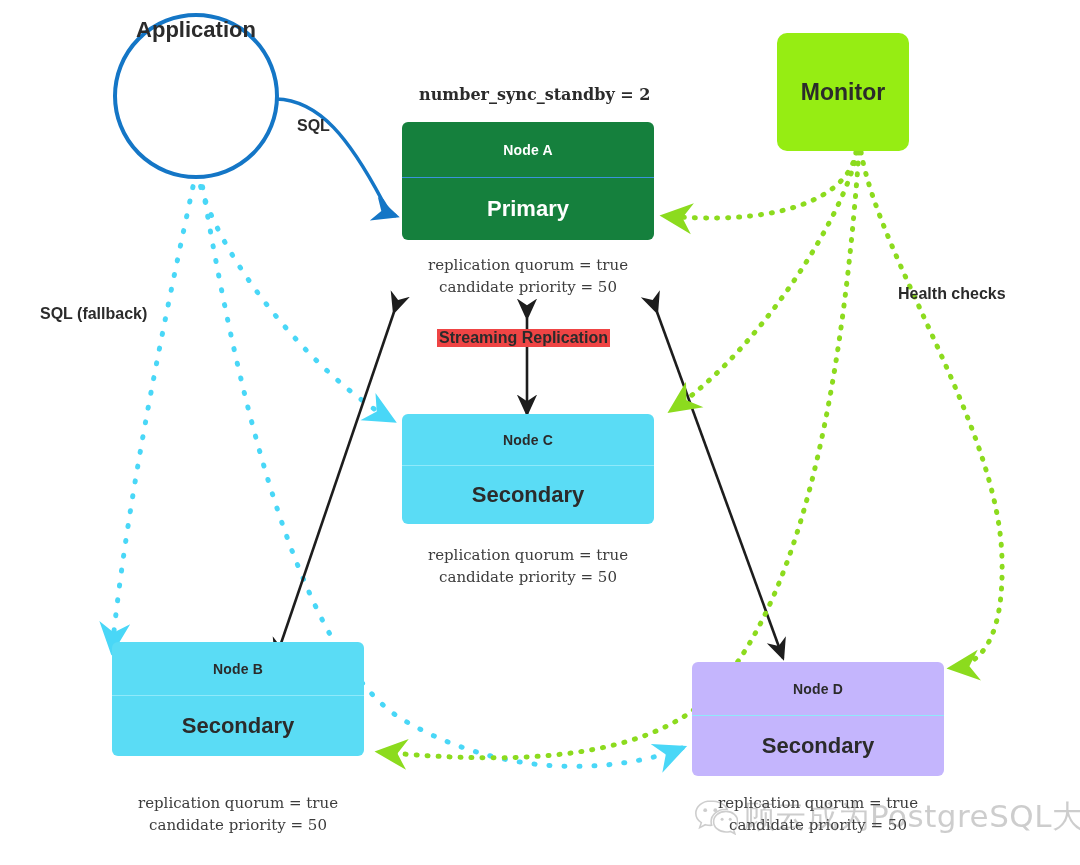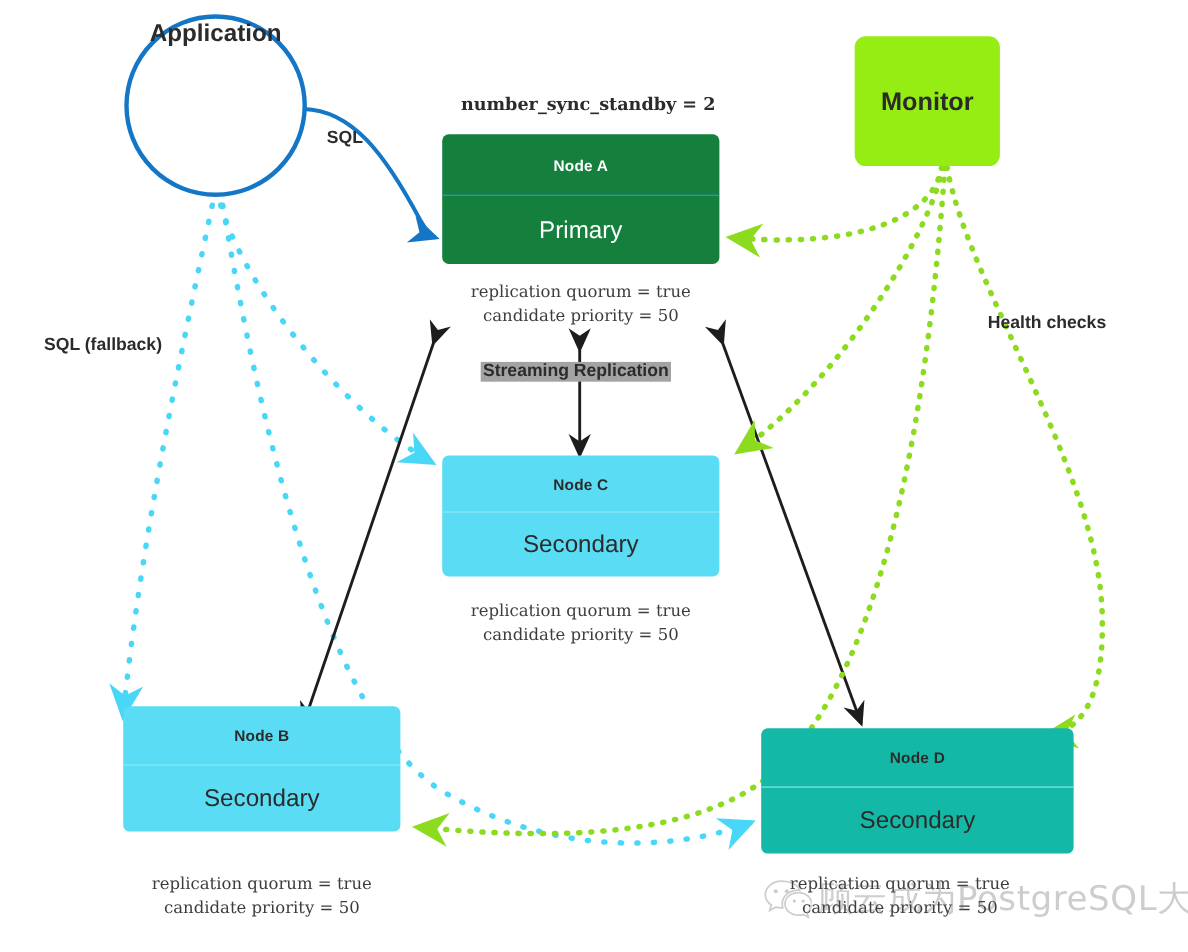--- a/index.html
+++ b/index.html
@@ -38,21 +38,21 @@
     font-weight: bold;
     font-size: 14px;
     letter-spacing: 0.2px;
     line-height: 1;
     display: flex;
     align-items: center;
     justify-content: center;
   }
   .node-role {
     text-align: left;
-    font-weight: normal;
+    font-weight: bold;
     font-size: 22px;
     line-height: 1;
     display: flex;
     align-items: center;
     justify-content: center;
   }
   .node-divider {
     height: 1px;
     width: 100%;
   }
@@ -200,35 +200,35 @@
 candidate priority = 50</div>
 
   <div class="node-box secondary-box" style="left:112px; top:642px; width:252px; height:114px; background:#5adcf5;">
     <div class="node-title" style="height:53px;">Node B</div>
     <div class="node-divider"></div>
     <div class="node-role" style="height:60px;">Secondary</div>
   </div>
   <div class="caption" style="left:112px; top:793px; width:252px;">replication quorum = true
 candidate priority = 50</div>
 
-  <div class="node-box secondary-box" style="left:692px; top:662px; width:284px; height:114px; background:#14b8a6;">
+  <div class="node-box secondary-box" style="left:692px; top:662px; width:252px; height:114px; background:#c4b5fd;">
     <div class="node-title" style="height:53px;">Node D</div>
     <div class="node-divider"></div>
     <div class="node-role" style="height:60px;">Secondary</div>
   </div>
   <div class="caption" style="left:692px; top:793px; width:252px;">replication quorum = true
 candidate priority = 50</div>
 
   <div class="param-label" style="left:419px; top:85px;">number_sync_standby = 2</div>
 
   <div class="edge-label" style="left:297px; top:117px;">SQL</div>
 
   <div class="edge-label" style="left:40px; top:305px;">SQL (fallback)</div>
 
-  <div class="edge-label" style="left:437px; top:329px; background:#a3a3a3; padding:0 2px;">Streaming  Replication</div>
+  <div class="edge-label" style="left:437px; top:329px; background:#ef4444; padding:0 2px;">Streaming  Replication</div>
 
   <div class="edge-label" style="left:898px; top:285px;">Health checks</div>
 
   <div class="watermark" style="left:694px; top:796px;">
     <svg width="44" height="36" viewBox="0 0 44 36">
       <path d="M16.5,2 C8.3,2 1.8,7.6 1.8,14.3 C1.8,18.1 3.9,21.5 7.3,23.7 L5.7,28.6 L11.3,25.7
                C12.9,26.1 14.7,26.4 16.5,26.4 C16.9,26.4 17.3,26.4 17.7,26.3
                C17.3,25.1 17.1,23.9 17.1,22.6 C17.1,15.7 23.7,10.2 31.8,10.2 C32.2,10.2 32.6,10.2 33,10.3
                C31.6,5.5 24.7,2 16.5,2 Z" fill="none" stroke="#5d5d5d" stroke-width="1.6"></path>
       <circle cx="11.2" cy="11.2" r="1.9" fill="#5d5d5d"></circle>

